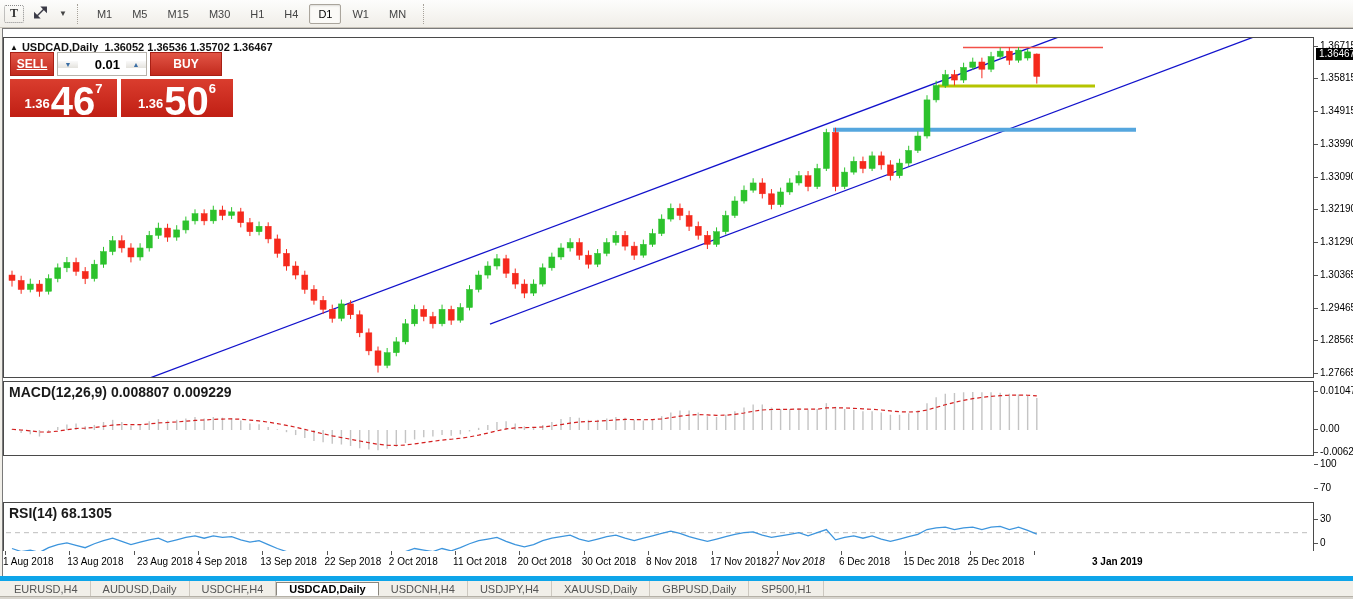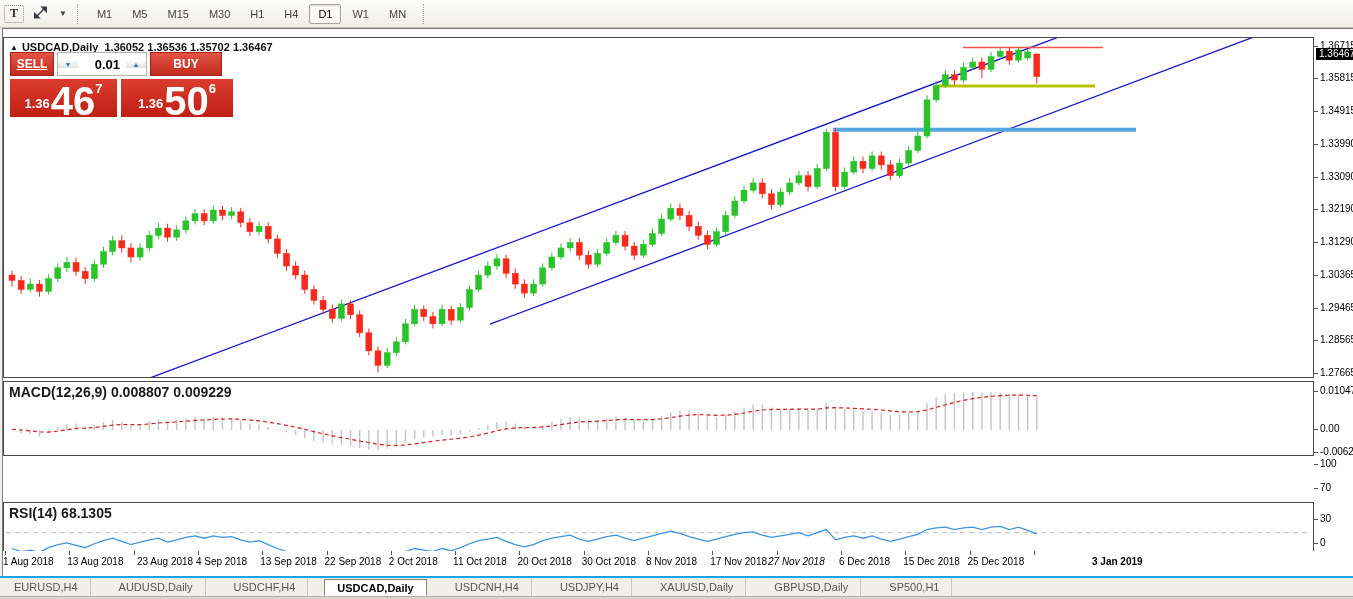--- a/index.html
+++ b/index.html
@@ -39,21 +39,21 @@
   .big-row{position:absolute;left:0;top:27px;display:flex;}
   .big-panel{background:linear-gradient(#da3d2e,#c01f14);color:#fff;height:38px;display:flex;align-items:flex-end;justify-content:center;padding:0 6px 3px 6px;cursor:pointer;}
   .bp-sell{width:107px;margin-right:4px;}
   .bp-buy{width:112px;}
   .bp-small{font-size:13px;font-weight:700;margin:0 1px 3px 0;}
   .bp-big{font-size:40px;font-weight:700;line-height:26px;}
   .bp-sup{font-size:13px;font-weight:700;align-self:flex-start;margin-top:2px;}
   .chart-title{position:absolute;left:6px;top:3px;font-size:11px;font-weight:700;color:#111;z-index:4;}
   .chart-title .mk{font-size:8px;vertical-align:1px;margin-right:4px;}
   
-  .tabbar{position:absolute;left:0;top:576px;width:1353px;height:20px;background:#f1efe9;border-top:2px solid #0ea5e9;display:flex;align-items:stretch;padding-left:2px;gap:16px;}
+  .tabbar{position:absolute;left:0;top:576px;width:1353px;height:20px;background:#f1efe9;border-top:5px solid #0ea5e9;display:flex;align-items:stretch;padding-left:2px;}
   .tab{font-size:11px;color:#555;display:flex;align-items:center;padding:0 12px;border-right:1px solid #ccc8c0;cursor:pointer;white-space:nowrap;}
   .tab.active{background:#fff;border:1px solid #8a867e;border-bottom:1px solid #fff;font-weight:700;color:#000;margin-top:1px;}
   .status-strip{position:absolute;left:0;top:596px;width:1353px;height:3px;background:#d8d5cE;border-top:1px solid #b5b1a8;}
 </style>
 </head>
 <body>
 
 <div id="app">
 
   <div class="toolbar">

